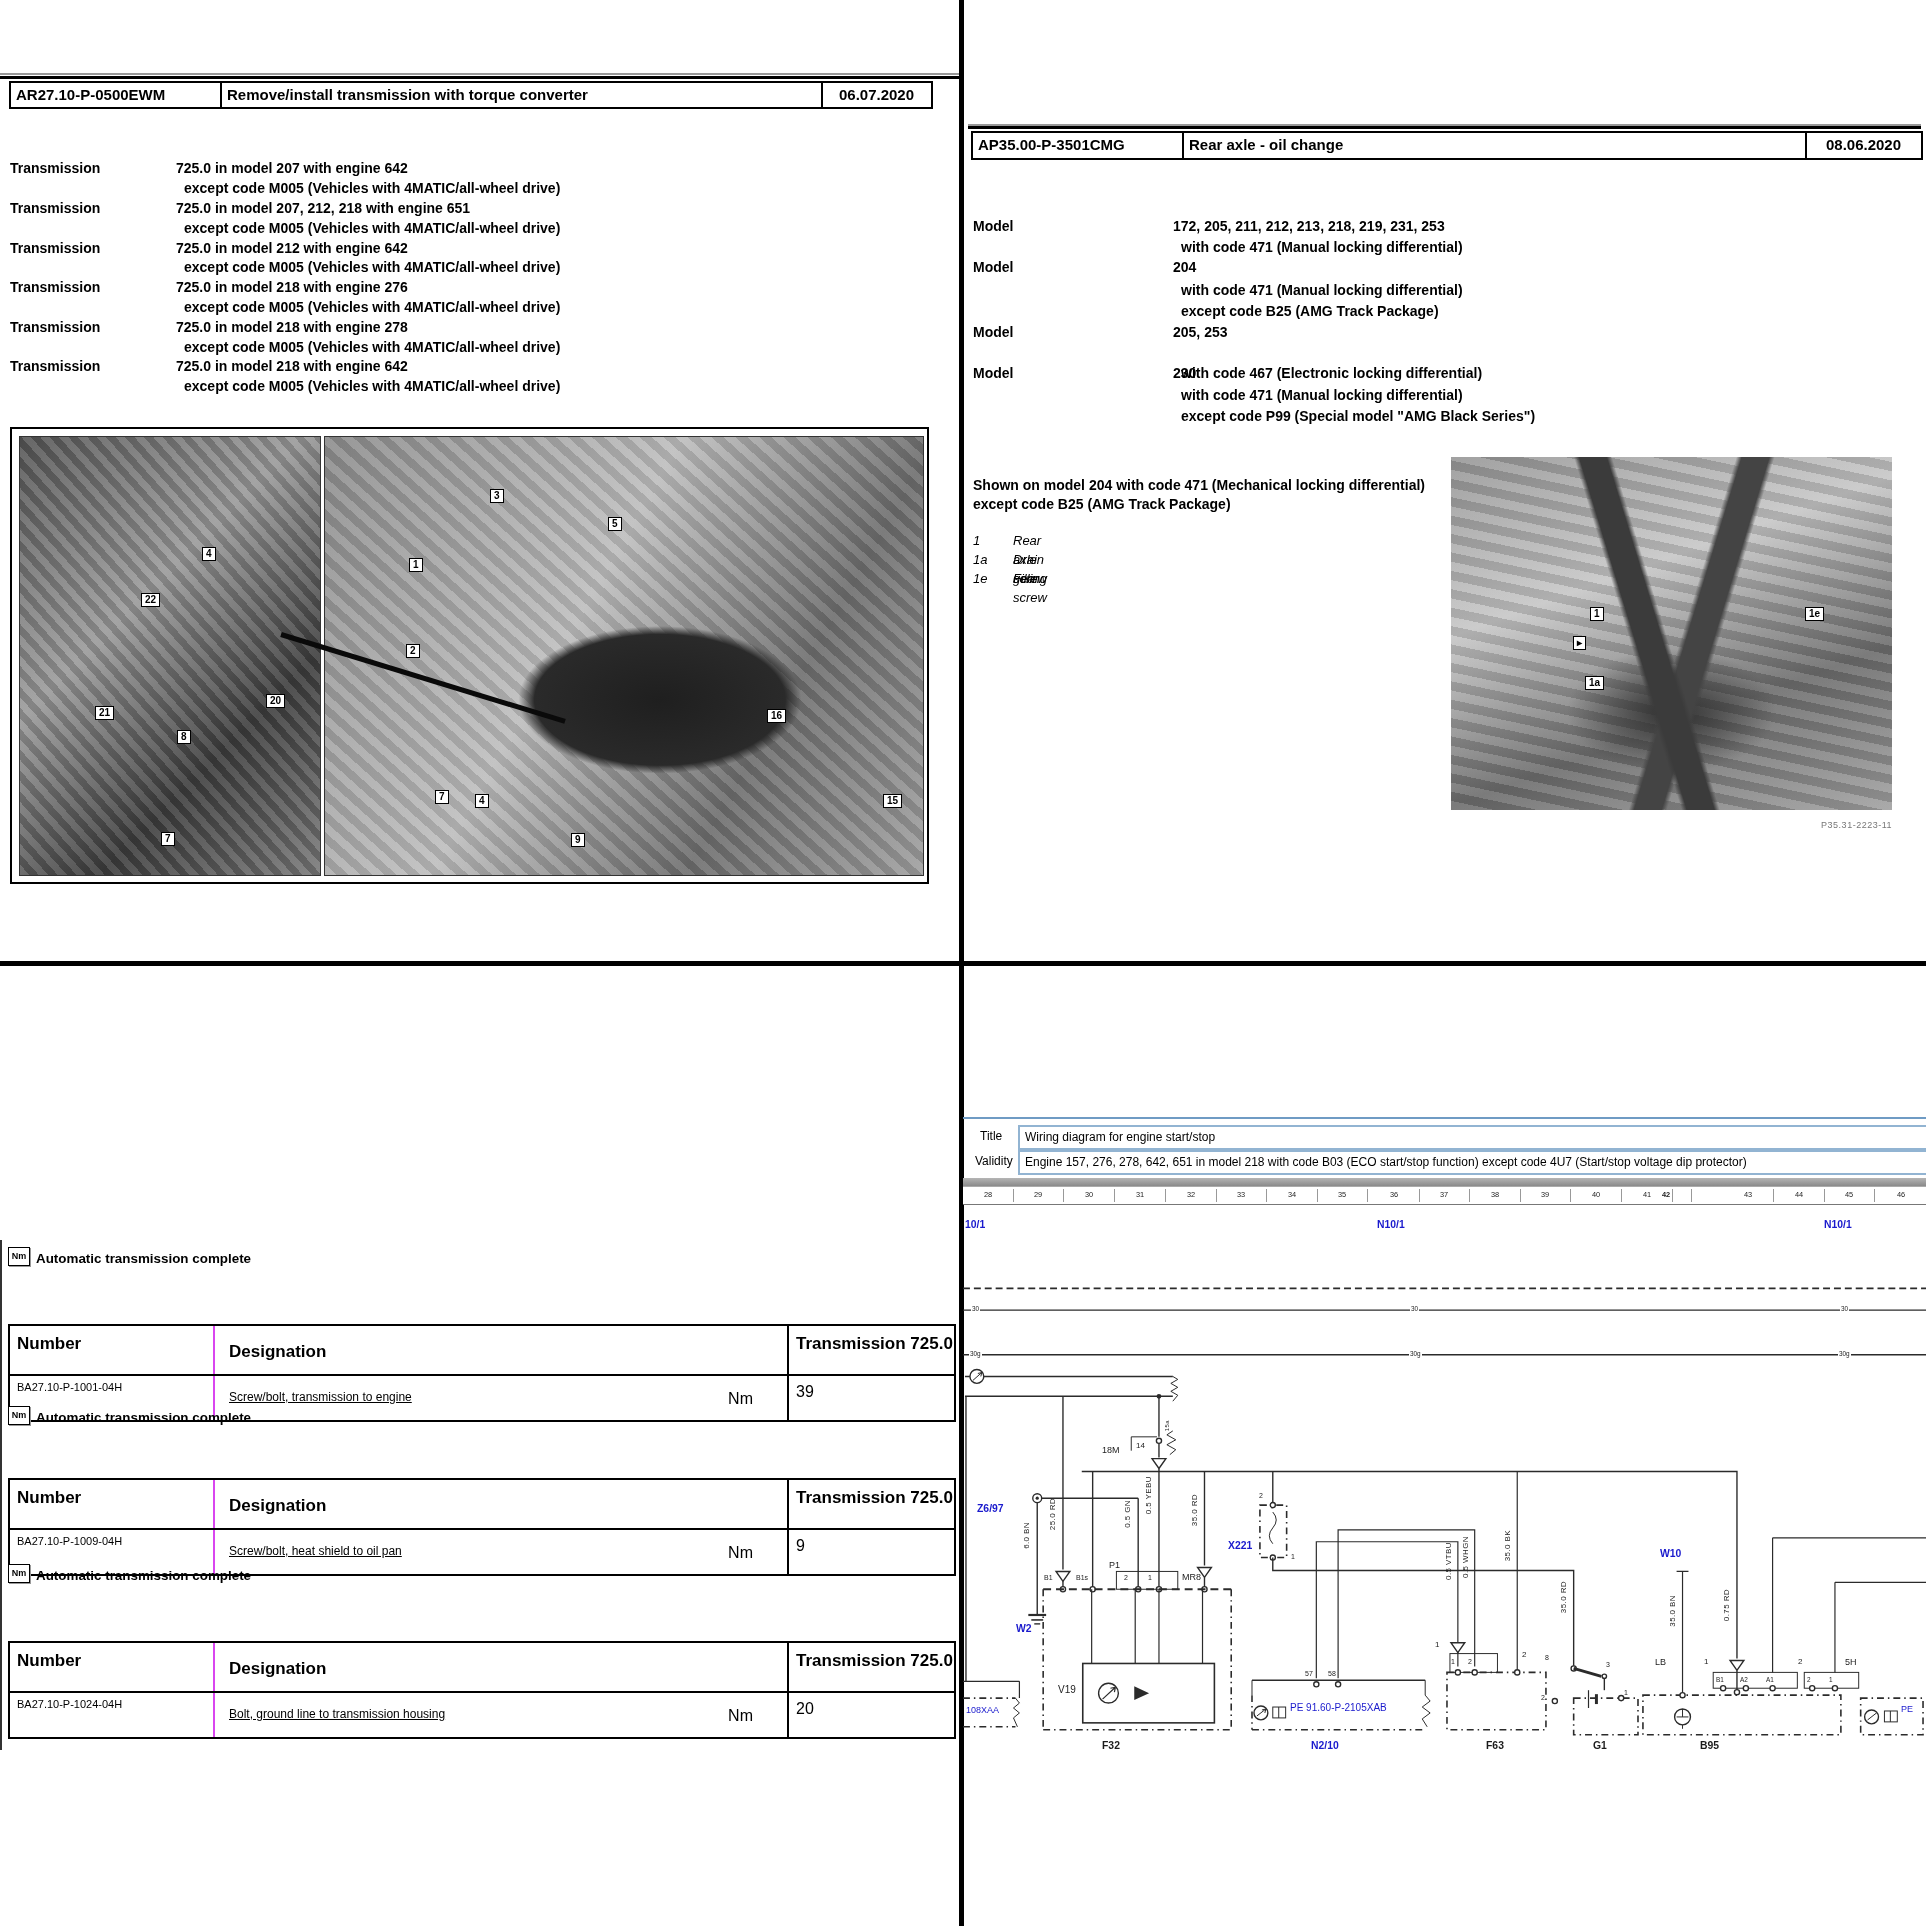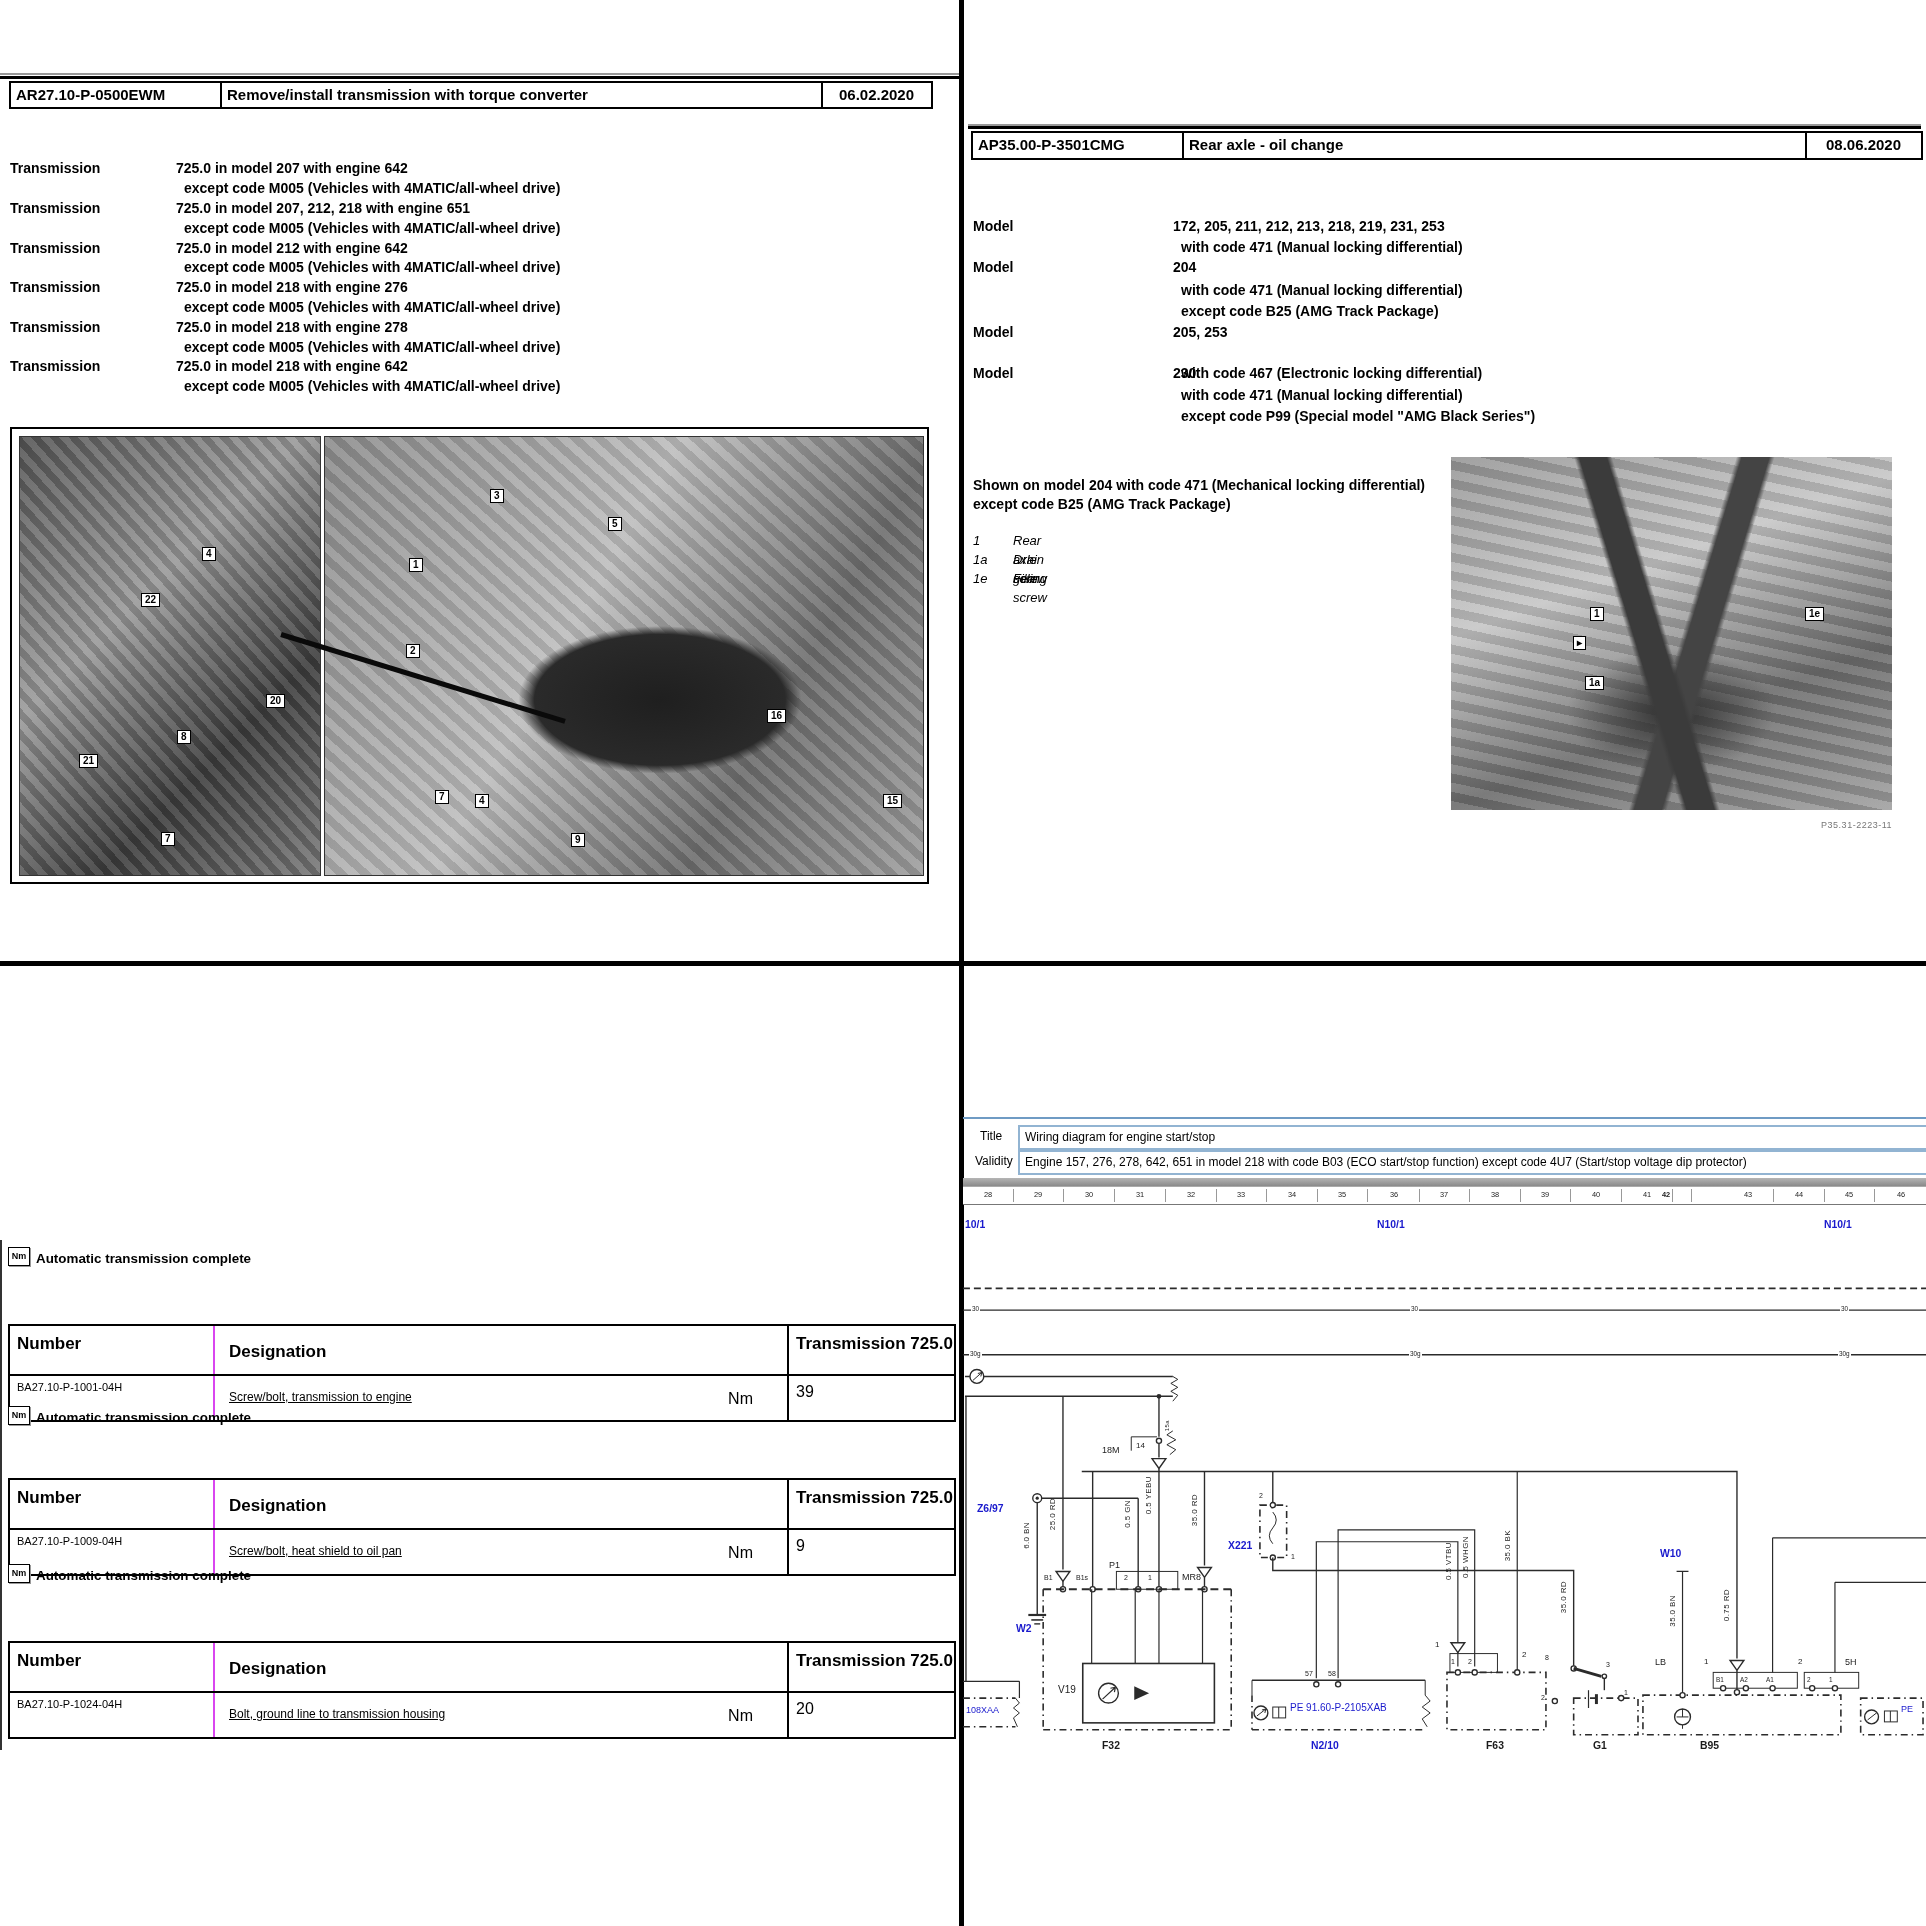--- a/index.html
+++ b/index.html
@@ -76,21 +76,21 @@
 
 <div class="abs vdiv"></div>
 <div class="abs hdiv"></div>
 
 <div class="abs rule-g" style="left:0;top:73px;width:959px;"></div>
 <div class="abs rule-b" style="left:0;top:76px;width:959px;"></div>
 
 <div class="abs hdrrow" style="left:9px;top:81px;width:920px;height:24px;">
   <div class="c" style="width:198px;">AR27.10-P-0500EWM</div>
   <div class="c" style="flex:1;">Remove/install transmission with torque converter</div>
-  <div class="c" style="width:97px;">06.02.2020</div>
+  <div class="c" style="width:97px;">06.07.2020</div>
 </div>
 
 <div>
   <div class="specrow" style="left:10px;top:158px;">Transmission</div>
   <div class="specrow" style="left:176px;top:158px;">725.0 in model 207 with engine 642</div>
   <div class="specrow" style="left:184px;top:178px;">except code M005 (Vehicles with 4MATIC/all-wheel drive)</div>
   <div class="specrow" style="left:10px;top:198px;">Transmission</div>
   <div class="specrow" style="left:176px;top:198px;">725.0 in model 207, 212, 218 with engine 651</div>
   <div class="specrow" style="left:184px;top:218px;">except code M005 (Vehicles with 4MATIC/all-wheel drive)</div>
   <div class="specrow" style="left:10px;top:238px;">Transmission</div>
@@ -107,21 +107,21 @@
   <div class="specrow" style="left:184px;top:376px;">except code M005 (Vehicles with 4MATIC/all-wheel drive)</div>
 </div>
 
 <div class="abs photoframe" style="left:10px;top:427px;width:915px;height:453px;">
   <div class="photo photoL" style="left:7px;top:7px;width:300px;height:438px;"></div>
   <div class="photo photoR" style="left:312px;top:7px;width:598px;height:438px;"></div>
   <div class="abs pointerrod" style="left:269px;top:203px;width:297px;height:5px;"></div>
   <div class="abs" style="left:0;top:0;width:100%;height:100%;">
       <span class="callout" style="left: 190px; top: 118px;">4</span>
       <span class="callout" style="left: 129px; top: 164px;">22</span>
-      <span class="callout" style="left: 67px; top: 277px; margin-top: 48px;">21</span>
+      <span class="callout" style="left: 83px; top: 277px;">21</span>
       <span class="callout" style="left: 254px; top: 265px;">20</span>
       <span class="callout" style="left: 165px; top: 301px;">8</span>
       <span class="callout" style="left: 149px; top: 403px;">7</span>
     </div>
   <div class="abs" style="left:0;top:0;width:100%;height:100%;">
       <span class="callout" style="left: 478px; top: 60px;">3</span>
       <span class="callout" style="left: 596px; top: 88px;">5</span>
       <span class="callout" style="left: 397px; top: 129px;">1</span>
       <span class="callout" style="left: 394px; top: 215px;">2</span>
       <span class="callout" style="left: 755px; top: 280px;">16</span>

